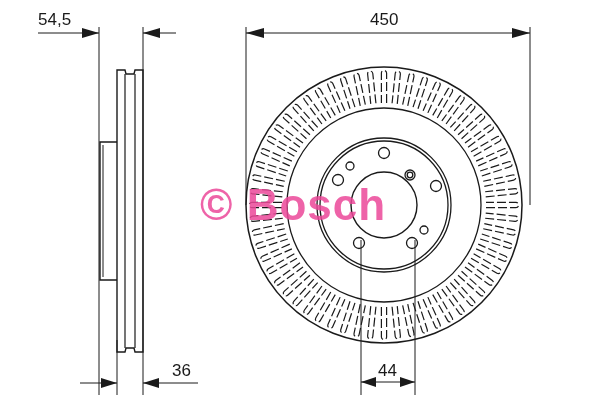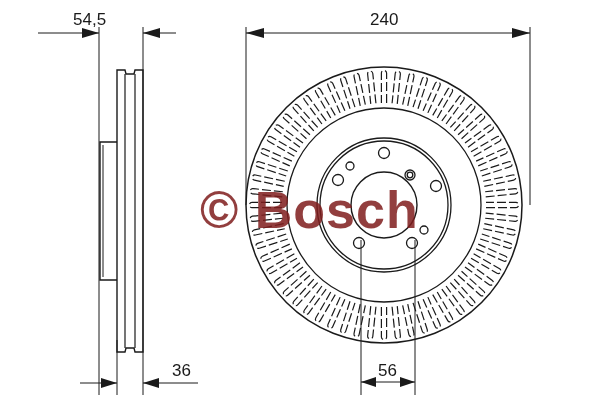--- a/index.html
+++ b/index.html
@@ -1,19 +1,19 @@
 <!DOCTYPE html>
 <html><head>
 <meta charset="utf-8">
 <style>
   html, body { margin:0; padding:0; background:#ffffff; }
   body { width:600px; height:400px; overflow:hidden; position:relative; font-family:"Liberation Sans", sans-serif; }
   svg { position:absolute; left:0; top:0; }
   .dim-label { position:absolute; font-family:"Liberation Sans", sans-serif; font-size:17px; color:#1a1a1a; line-height:1; }
-  .watermark { position:absolute; font-family:"Liberation Sans", sans-serif; font-weight:bold; font-size:52px; color:#7f1d1d; opacity:0.85; letter-spacing:1px; left:200px; top:180px; }
+  .watermark { position:absolute; font-family:"Liberation Sans", sans-serif; font-weight:bold; font-size:44px; color:#ec4899; opacity:0.85; letter-spacing:1px; left:200px; top:180px; }
 </style>
 </head>
 <body>
 
 <svg id="drawing-svg" width="600" height="400" viewBox="0 0 600 400">
   <g stroke="#1a1a1a" fill="none" stroke-width="1.3">
 
     <g>
 
       <line x1="99" y1="27" x2="99" y2="395" stroke-width="1"></line>
@@ -136,16 +136,16 @@
       <line x1="415" y1="240" x2="415" y2="395" stroke-width="1"></line>
       <line x1="361" y1="382" x2="415" y2="382" stroke-width="1"></line>
       <polygon points="361,382 376,377 376,387" fill="#1a1a1a" stroke="none"></polygon>
       <polygon points="415,382 400,377 400,387" fill="#1a1a1a" stroke="none"></polygon>
     </g>
   </g>
 </svg>
 
 <div class="watermark">© Bosch</div>
 
-<div class="dim-label" style="left:38px; top:11px;margin-left:35px;">54,5</div>
-<div class="dim-label" style="left:370px; top:11px;">240</div>
+<div class="dim-label" style="left:38px; top:11px;">54,5</div>
+<div class="dim-label" style="left:370px; top:11px;">450</div>
 <div class="dim-label" style="left:172px; top:362px;">36</div>
-<div class="dim-label" style="left:378px; top:362px;">56</div>
+<div class="dim-label" style="left:378px; top:362px;">44</div>
 
 </body></html>

